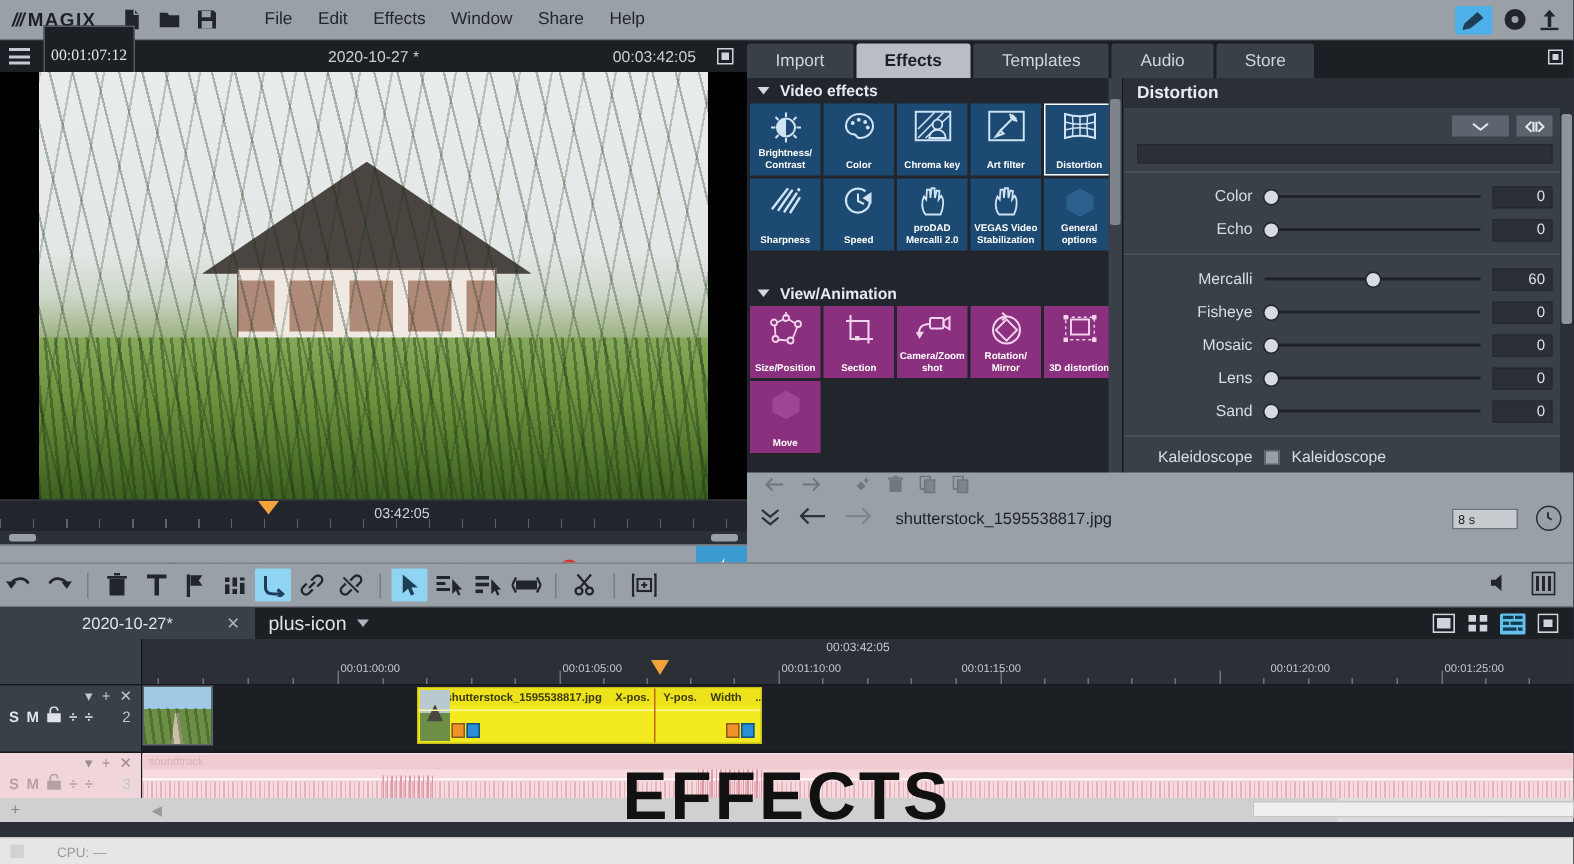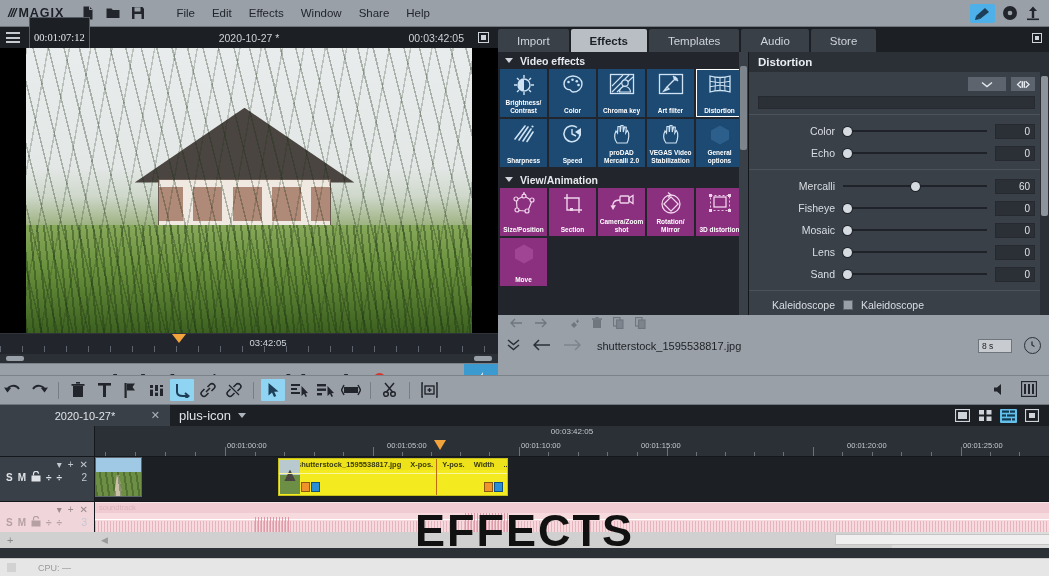--- a/index.html
+++ b/index.html
@@ -131,21 +131,21 @@
   .kf-ruler{height:16px;background:#8b9198;display:flex;align-items:center;position:relative;
     border-top:1px solid #7b828a;border-bottom:1px solid #7b828a;}
   .kf-tc{margin-left:8px;font-size:9.5px;color:#1d2125;border-bottom:1px solid #4a4f55;}
   .kf-unit{margin-left:30px;font-size:9.5px;color:#1d2125;}
   .kf-unit2{margin-left:16px;font-size:9.5px;color:#1d2125;}
   .kf-area{position:absolute;left:176px;right:4px;top:1px;bottom:1px;background:#7f868e;}
   .kf-mark{position:absolute;left:434px;top:1px;width:0;height:0;border-left:6px solid transparent;
     border-right:6px solid transparent;border-top:10px solid #f2a33c;}
   .kf-nav{height:25px;display:flex;align-items:center;gap:12px;padding:0 8px;}
   .kf-file{font-size:11px;color:#1d2125;margin-left:4px;}
-  .kf-dur{margin-left:auto;width:34px;height:14px;background:#c8ccd1;border:1px solid #6f757c;
+  .kf-dur{margin-left:auto;width:44px;height:14px;background:#c8ccd1;border:1px solid #6f757c;
     font-size:8.5px;color:#1d2125;display:flex;align-items:center;padding-left:3px;}
   .kf-clock{width:17px;height:17px;border-radius:50%;border:1.5px solid #2b3037;position:relative;}
 
   
   .toolbar{position:absolute;left:0;top:375px;width:1049px;height:30px;background:#9aa0a8;
     display:flex;align-items:center;border-top:1px solid #7b828a;border-bottom:1px solid #6e757d;}
   .tbtn{width:24px;height:22px;display:flex;align-items:center;justify-content:center;margin:0 1px;
     cursor:pointer;position:relative;}
   .tbtn.on{background:#8fd4f2;border-radius:1px;}
   .tsep{width:1px;height:17px;background:#777e86;margin:0 6px;}
@@ -481,21 +481,21 @@
             <div class="fxcell">
               <span class="fxicon">
                 <svg width="24" height="24" viewBox="0 0 24 24">
                     <path d="M12 2.5 L21 7.5 V16.5 L12 21.5 L3 16.5 V7.5 Z" fill="#2c5f8c"></path>
                   </svg>
               </span>
               <span class="fxlabel">General options</span>
             </div>
           </div>
 
-          <div class="grp-hdr" style="margin-top:4px">
+          <div class="grp-hdr" style="margin-top:20px">
             <span class="caret"></span>
             <span>View/Animation</span>
           </div>
           <div class="fxgrid">
             <div class="fxcell purple">
               <span class="fxicon">
                 <svg width="26" height="24" viewBox="0 0 26 24">
                     <g stroke="#f0d4ec" stroke-width="1.2" fill="none">
                       <circle cx="5" cy="7" r="2"></circle>
                       <circle cx="13" cy="4" r="2"></circle>
@@ -930,21 +930,21 @@
           <span class="rtick" style="left:688px;height:4px"></span>
         <span class="rtick" style="left:718px;height:9px"></span>
         <span class="rtick" style="left:747px;height:4px"></span>
           <span class="rtick" style="left:777px;height:4px"></span>
         <span class="rtick" style="left:806px;height:4px"></span>
           <span class="rtick" style="left:836px;height:4px"></span>
         <span class="rtick" style="left:866px;height:9px"></span>
         <span class="rtick" style="left:895px;height:4px"></span>
           <span class="rtick" style="left:924px;height:4px"></span>
         <span class="rlabel" style="left:132px">00:01:00:00</span>
-        <span class="rlabel" style="left:292px">00:01:05:00</span>
+        <span class="rlabel" style="left:280px">00:01:05:00</span>
         <span class="rlabel" style="left:426px">00:01:10:00</span>
         <span class="rlabel" style="left:546px">00:01:15:00</span>
         <span class="rlabel" style="left:752px">00:01:20:00</span>
         <span class="rlabel" style="left:868px">00:01:25:00</span>
         <span class="tl-play" style="left:339px"></span>
       </div>
     </div>
 
     <div class="track">
       <div class="trk-head">

